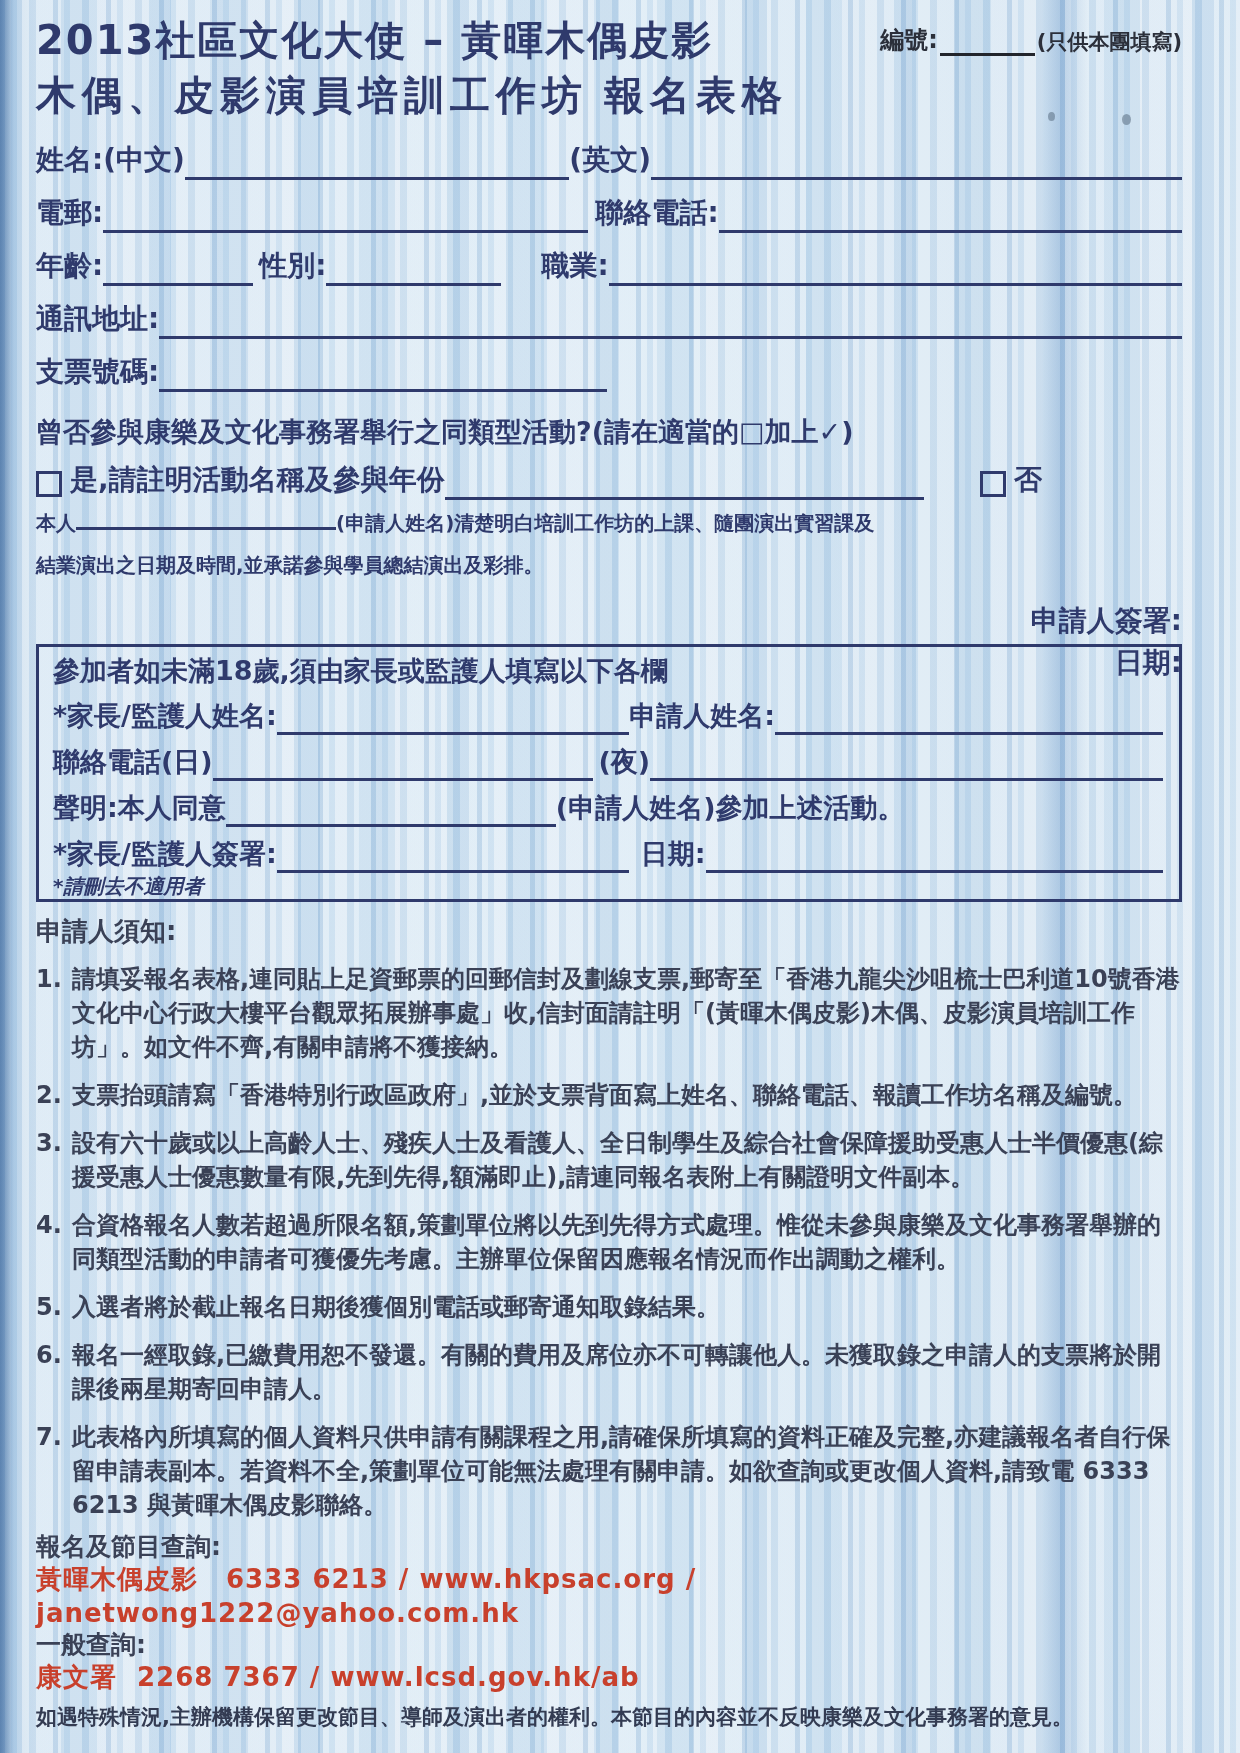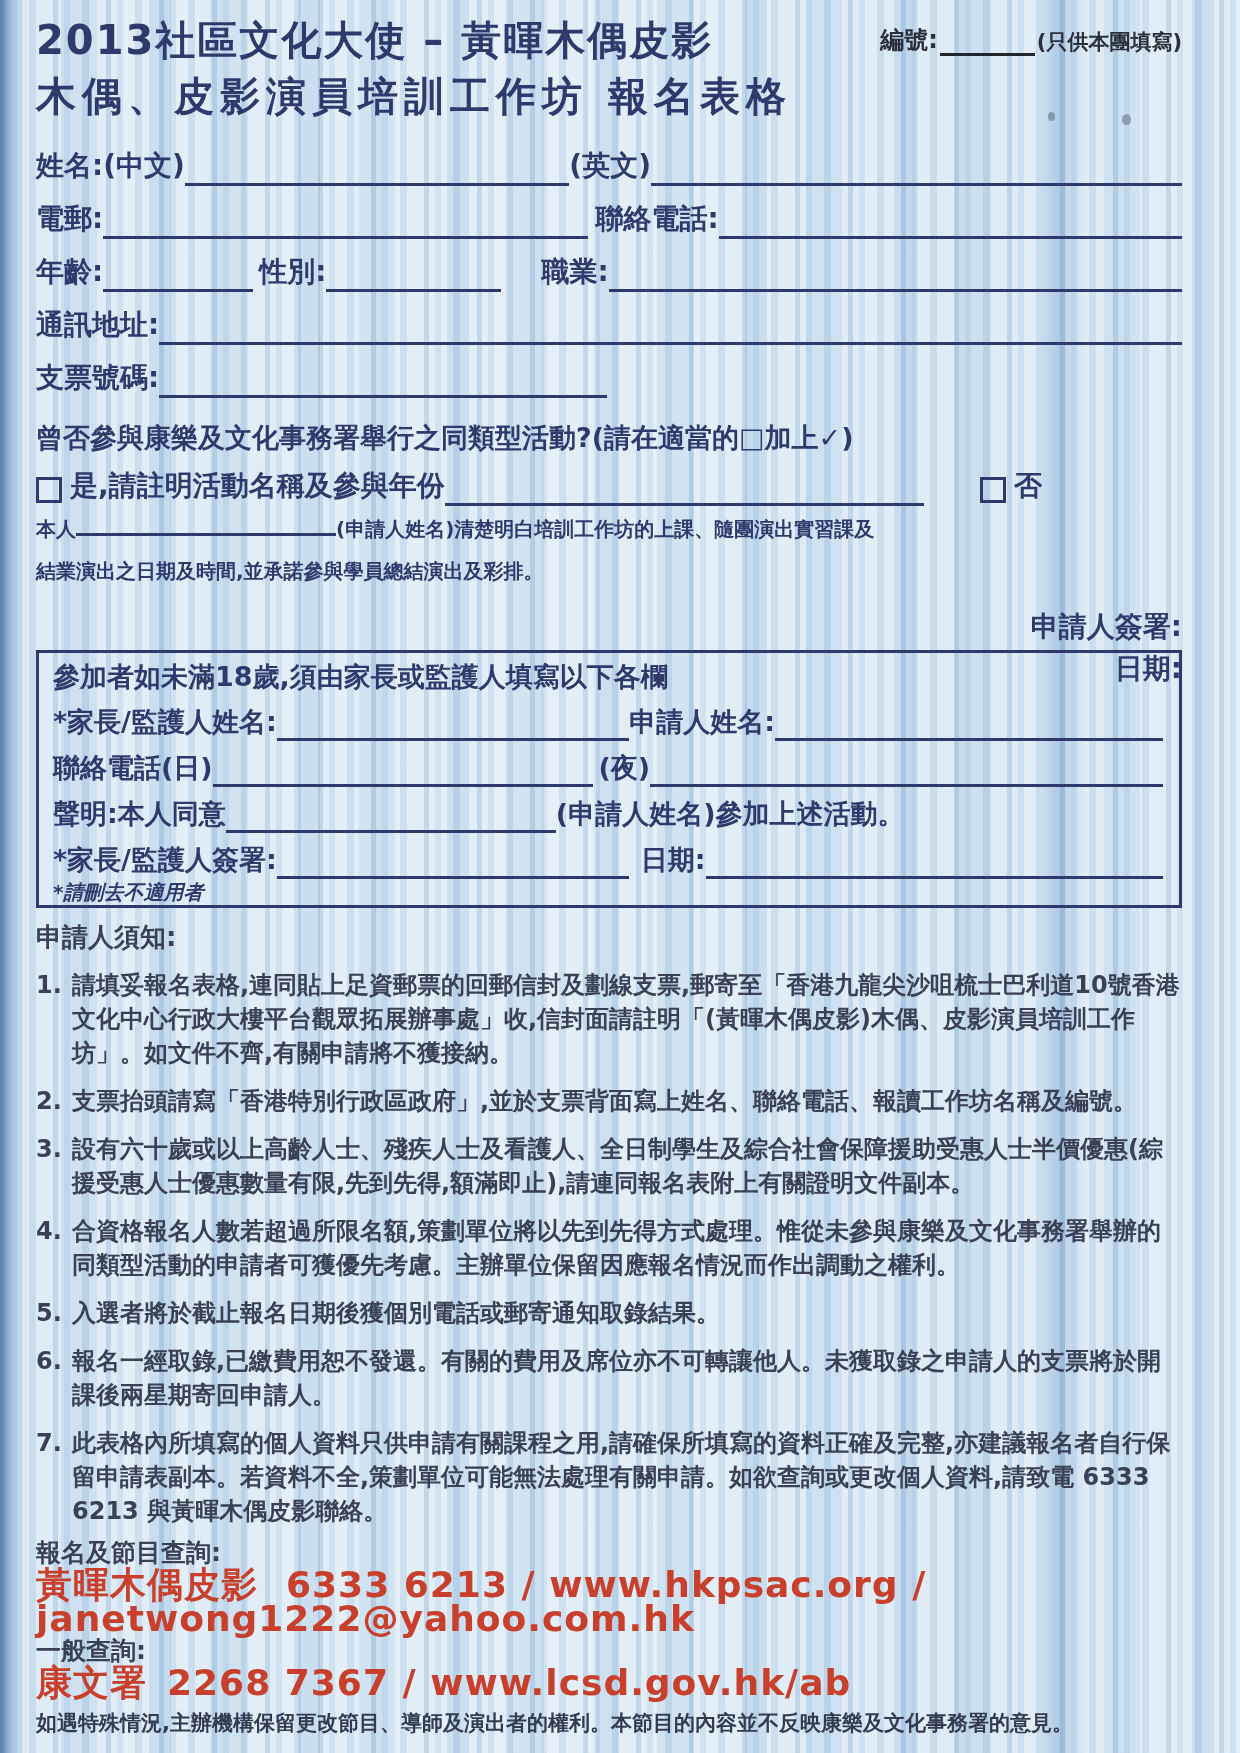--- a/index.html
+++ b/index.html
@@ -33,24 +33,24 @@
     background:rgba(90,110,130,.55);}
   .page{position:relative;width:100%;height:100%;padding:16px 58px 0 36px;}
 
   
   .title-row{display:flex;align-items:flex-start;}
   .title1{font-size:40px;line-height:48px;letter-spacing:2px;color:var(--ink);}
   .serial{display:flex;align-items:flex-end;margin-left:auto;margin-top:8px;
     font-size:24px;color:var(--near-black);white-space:nowrap;}
   .serial-line{width:95px;height:26px;border-bottom:3px solid #22252c;margin:0 2px;}
   .serial-note{font-size:21px;}
-  .title2{font-size:40px;line-height:48px;letter-spacing:6px;margin-top:8px;color:var(--ink);}
-
-  
-  .form-sec{margin-top:26px;font-size:28px;}
+  .title2{font-size:40px;line-height:48px;letter-spacing:6px;margin-top:8px;color:var(--ink);font-family:Liberation Serif, serif;}
+
+  
+  .form-sec{margin-top:20px;font-size:28px;}
   .frow{display:flex;align-items:flex-end;height:40px;margin-top:13px;}
   .lbl{white-space:nowrap;padding-bottom:1px;}
   .fill{border-bottom:3px solid var(--ink);height:30px;}
   .grow{flex:1;}
   .w440{width:448px;}
   .w130{width:150px;}
   .w170{width:175px;}
   .w330{width:330px;}
   .w260{display:inline-block;width:260px;border-bottom:3px solid var(--ink);height:30px;vertical-align:baseline;}
 
@@ -72,21 +72,21 @@
   
   .notes{margin-top:12px;color:var(--ink-dark);}
   .notes-heading{font-size:26px;line-height:34px;margin-bottom:4px;}
   .nitem{display:flex;margin-top:14px;font-size:24px;line-height:34px;}
   .nnum{flex:none;width:36px;}
   .ntext{flex:1;}
 
   
   .contact{margin-top:10px;}
   .c-head{font-size:25px;line-height:30px;color:var(--ink-dark);}
-  .c-red{font-size:36px;line-height:34px;color:var(--red);letter-spacing:1px;}
+  .c-red{font-size:26px;line-height:34px;color:var(--red);letter-spacing:1px;}
   .c-red .org{margin-right:28px;}
   .disclaimer{margin-top:10px;font-size:21px;line-height:26px;color:#333b52;}
 </style>
 </head>
 <body>
 
 <div class="streak-left"></div>
 <div class="streak-right"></div>
 <div class="speck" style="top:114px;left:1122px;"></div>
 <div class="speck" style="top:112px;left:1048px;width:7px;height:9px;"></div>

